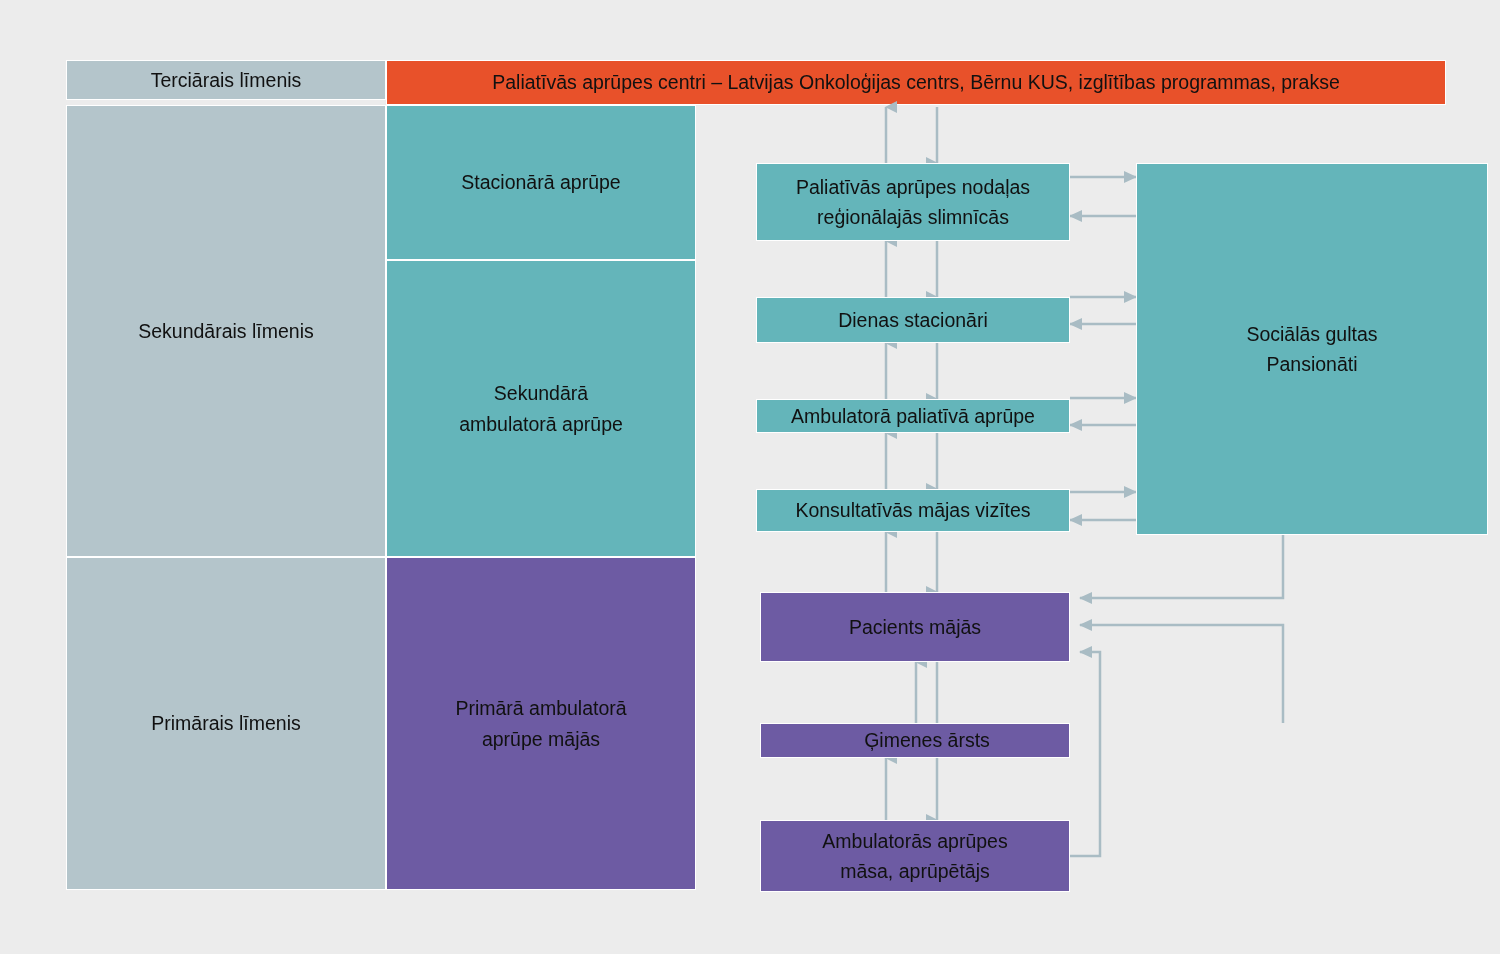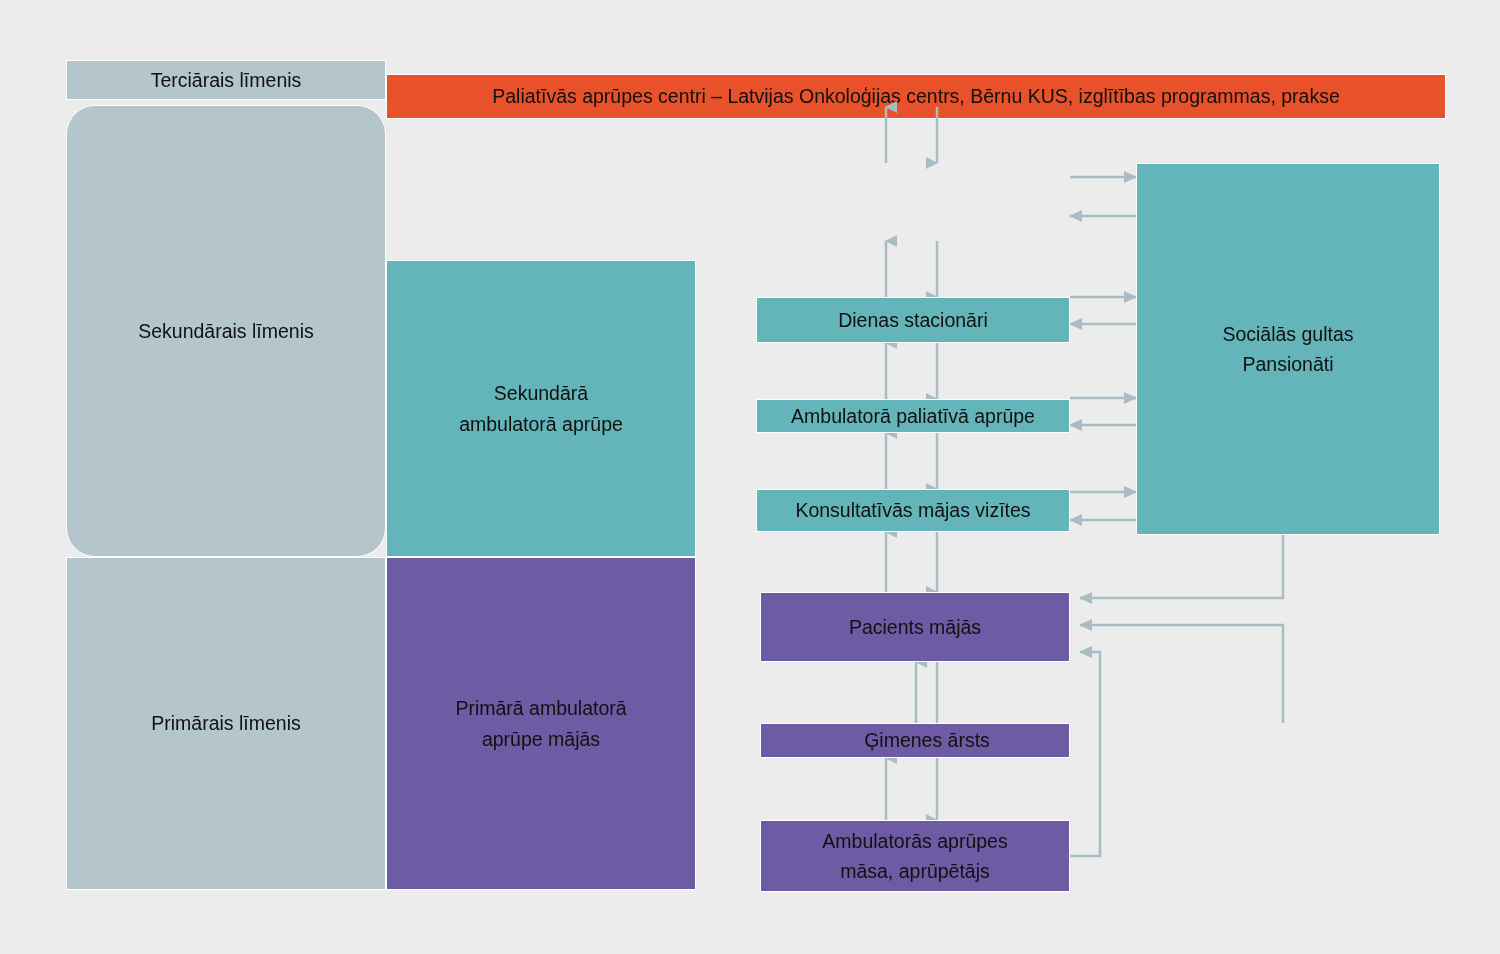--- a/index.html
+++ b/index.html
@@ -22,21 +22,21 @@
     text-align: center;
     color: #111111;
     font-size: 19.5px;
     line-height: 1.55;
     padding: 2px 6px;
     border: 1px solid #ffffff;
   }
   .grey  { background: #b4c5cb; }
   .teal  { background: #64b5ba; }
   .purple{ background: #6d5ba3; }
-  .orange{ background: #e8512a; margin-top: 14px; }
+  .orange{ background: #e8512a; }
 
   .lvl-label { font-size: 19.5px; }
   .banner { font-size: 19.5px; justify-content: center; }
 
   svg.links {
     position: absolute;
     left: 0; top: 0;
     width: 1500px; height: 954px;
     pointer-events: none;
   }
@@ -47,24 +47,27 @@
 <div id="stage">
 
   <div class="box grey lvl-label" style="left:66px; top:60px; width:320px; height:40px;text-align:right;">
     <span>Terciārais līmenis</span>
   </div>
 
   <div class="box orange banner" style="left:386px; top:60px; width:1060px; height:45px;">
     <span>Paliatīvās aprūpes centri – Latvijas Onkoloģijas centrs, Bērnu KUS, izglītības programmas, prakse</span>
   </div>
 
-  <div class="box grey lvl-label" style="left:66px; top:105px; width:320px; height:452px;border-radius:29px;">
+  <div class="box grey lvl-label" style="left:66px; top:105px; width:320px; height:452px;">
     <span>Sekundārais līmenis</span>
   </div>
 
+  <div class="box teal" style="left:386px; top:105px; width:310px; height:155px;">
+    <span class="ml">Stacionārā aprūpe</span>
+  </div>
 
   <div class="box teal" style="left:386px; top:260px; width:310px; height:297px;align-items:center;">
     <span class="ml">Sekundārā<br>ambulatorā aprūpe</span>
   </div>
 
   <div class="box grey lvl-label" style="left:66px; top:557px; width:320px; height:333px;">
     <span>Primārais līmenis</span>
   </div>
 
   <div class="box purple" style="left:386px; top:557px; width:310px; height:333px;">
@@ -119,20 +122,23 @@
       <line x1="1136" y1="520" x2="1070" y2="520" marker-end="url(#arrEnd)"></line>
 
       <path d="M1283,535 L1283,598 L1080,598" marker-end="url(#arrEnd)"></path>
 
       <path d="M1283,723 L1283,625 L1080,625" marker-end="url(#arrEnd)"></path>
 
       <path d="M1070,856 L1100,856 L1100,652 L1080,652" marker-end="url(#arrEnd)"></path>
     </g>
   </svg>
 
+  <div class="box teal" style="left:756px; top:163px; width:314px; height:78px;">
+    <span class="ml">Paliatīvās aprūpes nodaļas<br>reģionālajās slimnīcās</span>
+  </div>
 
   <div class="box teal" style="left:756px; top:297px; width:314px; height:46px;">
     <span class="ml">Dienas stacionāri</span>
   </div>
 
   <div class="box teal" style="left:756px; top:399px; width:314px; height:34px;">
     <span class="ml">Ambulatorā paliatīvā aprūpe</span>
   </div>
 
   <div class="box teal" style="left:756px; top:489px; width:314px; height:43px;">
@@ -144,18 +150,18 @@
   </div>
 
   <div class="box purple" style="left:760px; top:723px; width:310px; height:35px;padding-left:30px;">
     <span class="ml">Ģimenes ārsts</span>
   </div>
 
   <div class="box purple" style="left:760px; top:820px; width:310px; height:72px;">
     <span class="ml">Ambulatorās aprūpes<br>māsa, aprūpētājs</span>
   </div>
 
-  <div class="box teal" style="left:1136px; top:163px; width:304px; height:372px;">
+  <div class="box teal" style="left:1136px; top:163px; width:352px; height:372px;">
     <span class="ml">Sociālās gultas<br>Pansionāti</span>
   </div>
 
 
 </div>
 
 </body></html>

